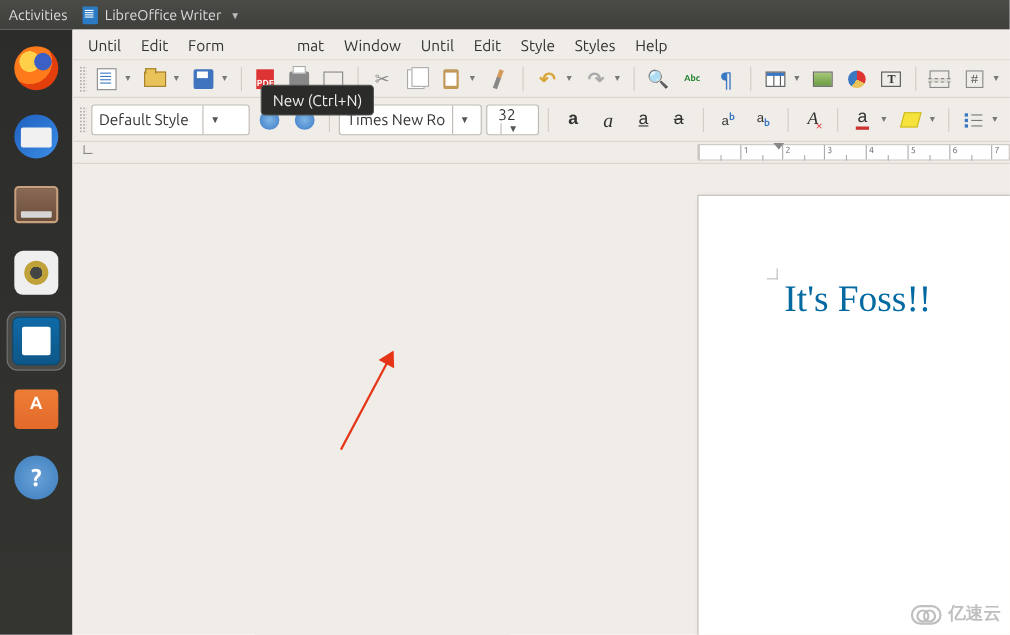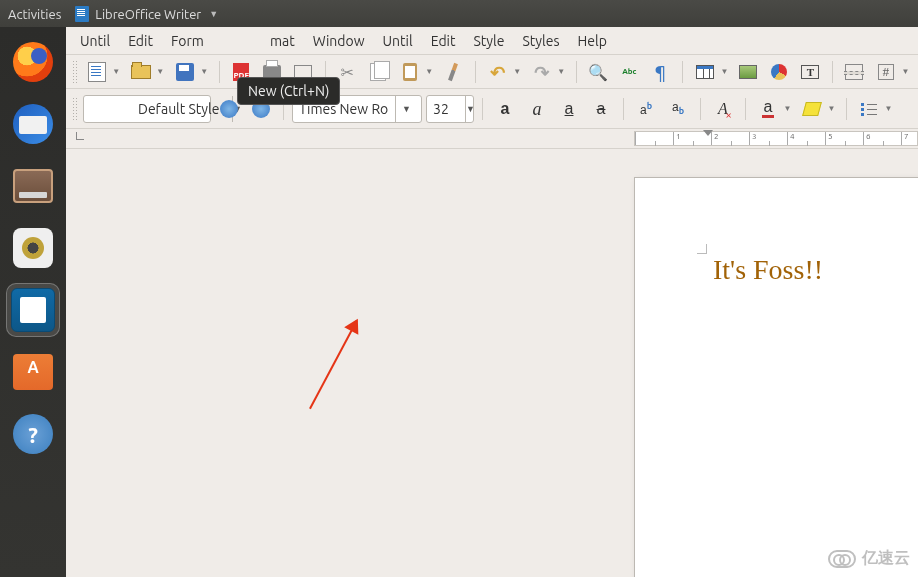--- a/index.html
+++ b/index.html
@@ -48,23 +48,23 @@
 .tb-grip { width:7px; height:24px; background-image: radial-gradient(#b3b0ab 1px, transparent 1px); background-size:3px 3px; }
 .tb-btn { width:28px; height:28px; border:1px solid transparent; border-radius:3px; display:flex; align-items:center; justify-content:center; color:#555; }
 .tb-split { width:40px; display:flex; }
 .tb-split .tb-btn{width:28px;border-radius:3px 0 0 3px;}
 .tb-split .dd{width:12px;height:28px;border:1px solid transparent;border-left:none;display:flex;align-items:center;justify-content:center;font-size:8px;color:#777;}
 .sep { width:1px; height:22px; background:#d0ccc6; margin:0 4px; }
 
 .combo { height:28px; background:#fff; border:1px solid #bdb9b2; border-radius:3px; display:flex; align-items:center; }
 .combo input { border:none; outline:none; font-size:14px; padding:0 6px; color:#333; background:transparent; }
 .combo .dd { width:22px; height:100%; border-left:1px solid #bdb9b2; display:flex;align-items:center;justify-content:center;font-size:9px;color:#555;}
-.combo.style{width:128px;padding-left:48px;} .combo.style input{width:100px;}
+.combo.style{width:144px;} .combo.style input{width:100px;}
 .combo.font{width:130px;} .combo.font input{width:102px;}
-.combo.size{width:48px;} .combo.size input{width:38px;}
+.combo.size{width:48px;flex-direction:column;} .combo.size input{width:38px;}
 
 
 .ic { font-size:16px; line-height:1; }
 .ic-newdoc{width:18px;height:20px;background:#fff;border:1px solid #888;position:relative;}
 .ic-newdoc::before{content:"";position:absolute;left:2px;top:3px;width:10px;height:1px;background:#3a78c4;box-shadow:0 3px #3a78c4,0 6px #3a78c4,0 9px #3a78c4;}
 .ic-open{width:20px;height:14px;background:#e9c35a;border:1px solid #a07d2a;position:relative;}
 .ic-open::before{content:"";position:absolute;left:0;top:-4px;width:8px;height:4px;background:#e9c35a;border:1px solid #a07d2a;border-bottom:none;}
 .ic-save{width:18px;height:18px;background:#4174be;border-radius:2px;position:relative;}
 .ic-save::after{content:"";position:absolute;left:3px;top:2px;width:10px;height:6px;background:#fff;}
 .ic-pdf{width:16px;height:18px;background:#d33;color:#fff;font-size:8px;font-weight:bold;display:flex;align-items:flex-end;justify-content:center;padding-bottom:1px;}
@@ -113,21 +113,21 @@
 .ruler-corner { position:absolute; left:10px; top:3px; width:8px; height:8px; border-left:1px solid #888; border-bottom:1px solid #888;}
 .h-ruler { position:absolute; left:568px; right:0; top:2px; height:15px; background:#fff; border:1px solid #c9c5bf; }
 .h-ruler .ticks{position:absolute;inset:0;display:flex;font-size:8px;color:#666;}
 .h-ruler .tick{flex:0 0 38px;border-left:1px solid #aaa;padding-left:2px;line-height:9px;position:relative;}
 .h-ruler .tick::after{content:"";position:absolute;left:19px;top:9px;width:1px;height:5px;background:#aaa;}
 .h-ruler .indent-marker{position:absolute;left:68px;top:-2px;width:0;height:0;border-left:5px solid transparent;border-right:5px solid transparent;border-top:6px solid #888;}
 
 .canvas { flex:1; background:#f0ece8; position:relative; overflow:hidden;}
 .page { position:absolute; left:568px; top:28px; width:560px; height:520px; background:#fff; border:1px solid #bcb8b2; box-shadow:2px 2px 6px rgba(0,0,0,0.12);}
 .page .margin-mark{position:absolute;left:62px;top:66px;width:10px;height:10px;border-right:1px solid #bbb;border-bottom:1px solid #bbb;}
-.page .content { position:absolute; left:78px; top:76px; font-family:"Times New Roman",serif; font-size:28px; color:#a16207;}
+.page .content { position:absolute; left:78px; top:76px; font-family:"Times New Roman",serif; font-size:34px; color:#0369a1;}
 
 
 .red-arrow { position:absolute; left:290px; top:171px; width:2px; height:100px; background:#e53516; transform-origin:top left; transform:rotate(28deg);}
 .red-arrow::before{content:"";position:absolute;left:-7px;top:-2px;width:0;height:0;border-left:8px solid transparent;border-right:8px solid transparent;border-bottom:14px solid #e53516;}
 
 
 .watermark { position:absolute; right:8px; bottom:8px; display:flex; align-items:center; gap:6px; color:#bfbfbf; font-size:16px; font-weight:600;}
 .watermark .wm-icon{width:28px;height:18px;border:2px solid #bfbfbf;border-radius:9px;position:relative;}
 .watermark .wm-icon::before{content:"";position:absolute;left:3px;top:2px;width:8px;height:8px;border:2px solid #bfbfbf;border-radius:50%;}
 .watermark .wm-icon::after{content:"";position:absolute;right:3px;top:2px;width:8px;height:8px;border:2px solid #bfbfbf;border-radius:50%;}

